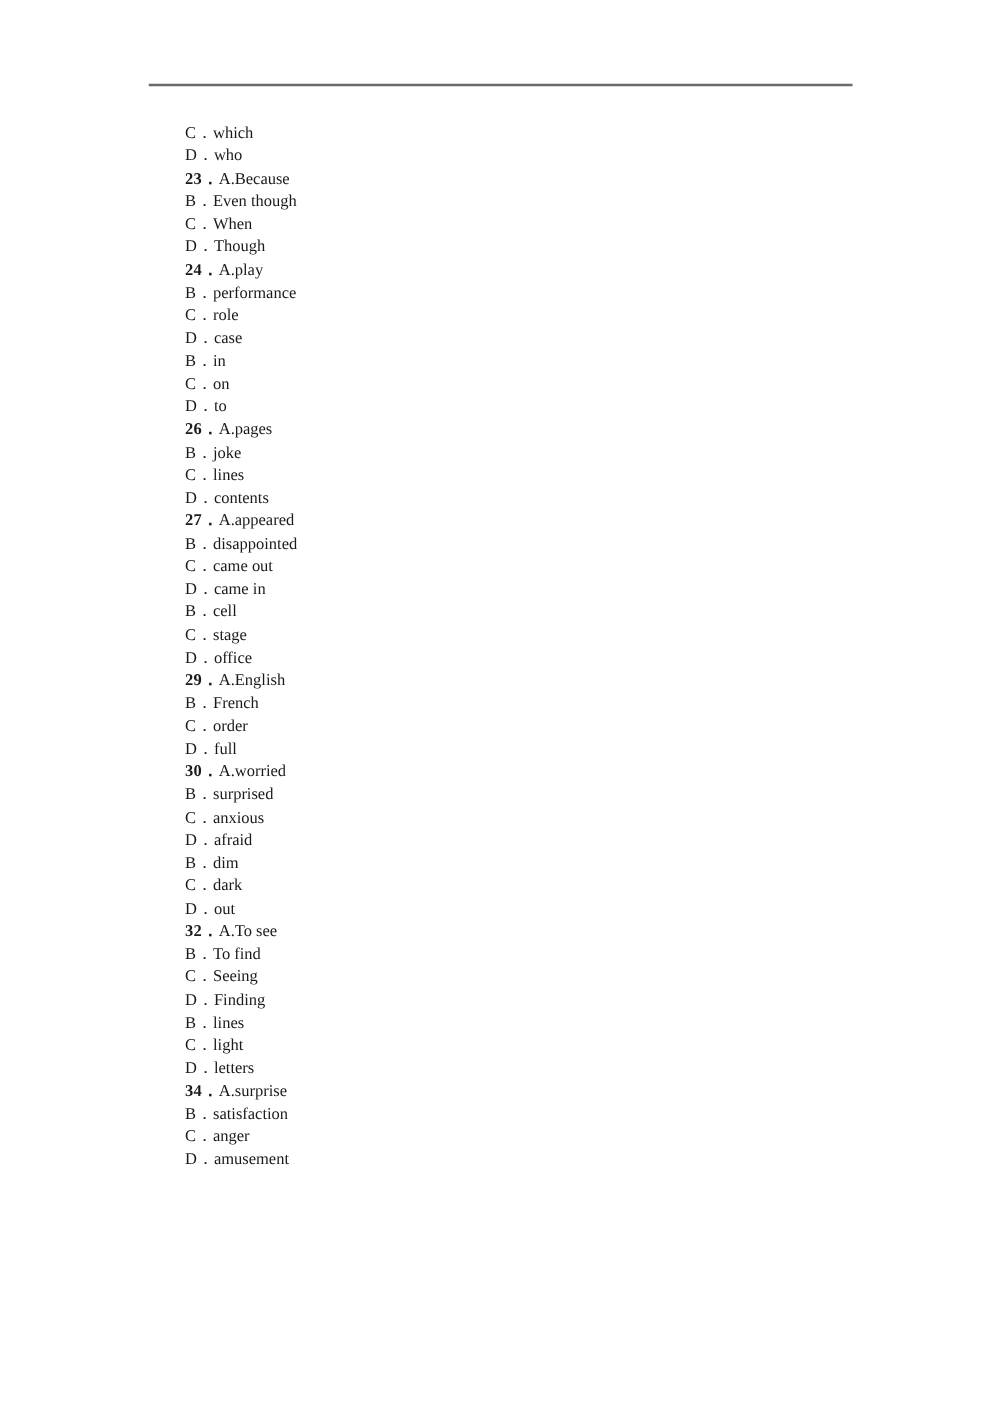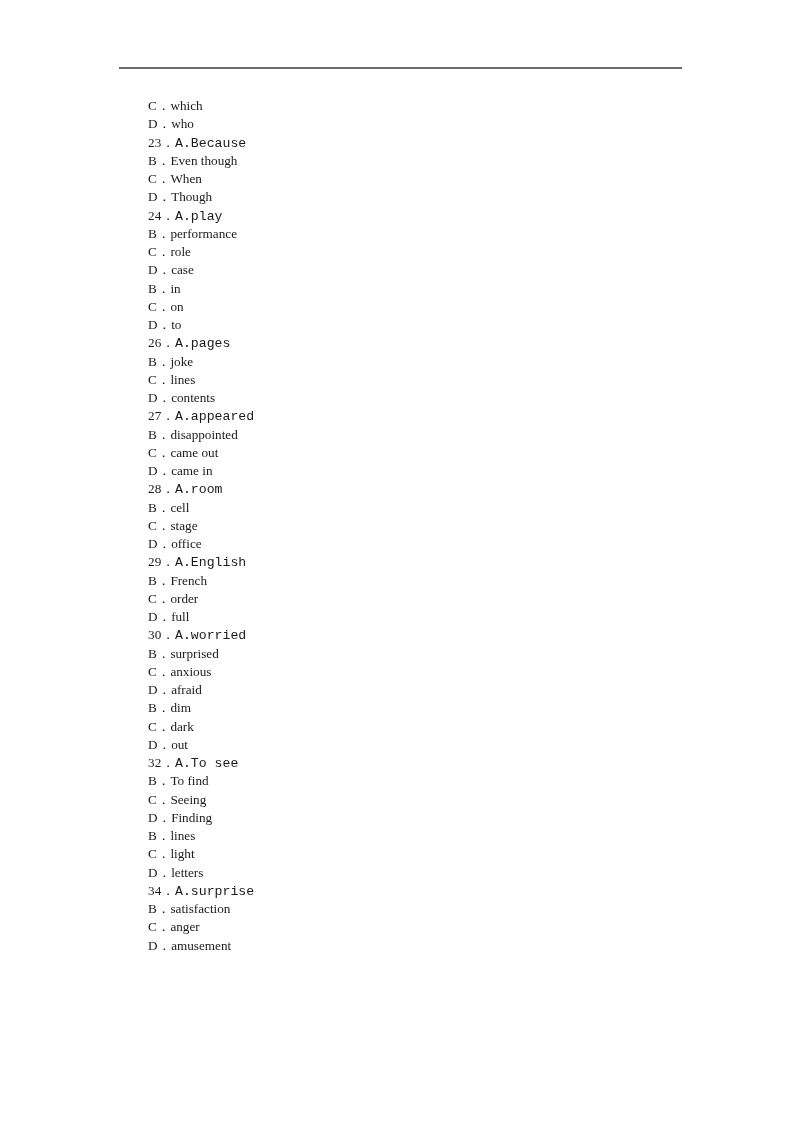--- a/index.html
+++ b/index.html
@@ -46,28 +46,28 @@
     font-size: 13.2px;
     white-space: pre;
   }
   .opt-label {
     flex: 0 0 auto;
     min-width: 19px;
     letter-spacing: 0.2px;
   }
   .opt-label.num {
     min-width: 19px;
+    font-weight: bold;
   }
   .opt-text {
     flex: 0 0 auto;
   }
   
   .opt-line.stem .opt-text {
     margin-left: 0;
-    font-family: Liberation Mono, monospace;
   }
 </style>
 </head>
 <body>
 
 <div class="page">
 
   <hr class="header-rule">
 
   <div class="content">
@@ -85,21 +85,20 @@
       <div class="opt-line"><span class="opt-label">C．</span><span class="opt-text">on</span></div>
       <div class="opt-line"><span class="opt-label">D．</span><span class="opt-text">to</span></div>
       <div class="opt-line stem"><span class="opt-label num">26．</span><span class="opt-text">A.pages</span></div>
       <div class="opt-line"><span class="opt-label">B．</span><span class="opt-text">joke</span></div>
       <div class="opt-line"><span class="opt-label">C．</span><span class="opt-text">lines</span></div>
       <div class="opt-line"><span class="opt-label">D．</span><span class="opt-text">contents</span></div>
       <div class="opt-line stem"><span class="opt-label num">27．</span><span class="opt-text">A.appeared</span></div>
       <div class="opt-line"><span class="opt-label">B．</span><span class="opt-text">disappointed</span></div>
       <div class="opt-line"><span class="opt-label">C．</span><span class="opt-text">came out</span></div>
       <div class="opt-line"><span class="opt-label">D．</span><span class="opt-text">came in</span></div>
-      <div class="opt-line stem"><span class="opt-label num">28．</span><span class="opt-text">A.room</span></div>
       <div class="opt-line"><span class="opt-label">B．</span><span class="opt-text">cell</span></div>
       <div class="opt-line"><span class="opt-label">C．</span><span class="opt-text">stage</span></div>
       <div class="opt-line"><span class="opt-label">D．</span><span class="opt-text">office</span></div>
       <div class="opt-line stem"><span class="opt-label num">29．</span><span class="opt-text">A.English</span></div>
       <div class="opt-line"><span class="opt-label">B．</span><span class="opt-text">French</span></div>
       <div class="opt-line"><span class="opt-label">C．</span><span class="opt-text">order</span></div>
       <div class="opt-line"><span class="opt-label">D．</span><span class="opt-text">full</span></div>
       <div class="opt-line stem"><span class="opt-label num">30．</span><span class="opt-text">A.worried</span></div>
       <div class="opt-line"><span class="opt-label">B．</span><span class="opt-text">surprised</span></div>
       <div class="opt-line"><span class="opt-label">C．</span><span class="opt-text">anxious</span></div>

